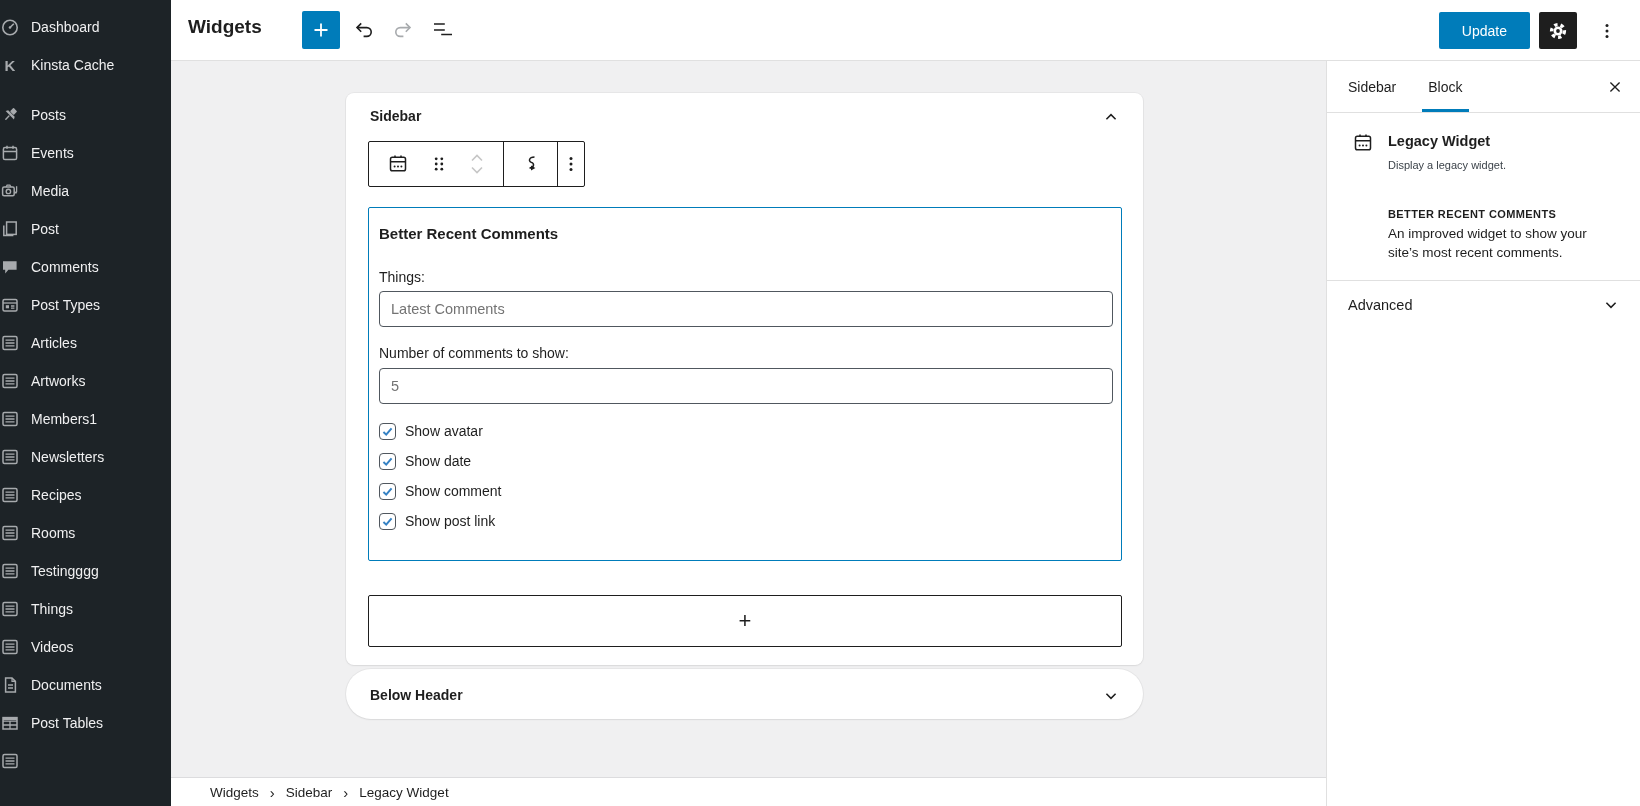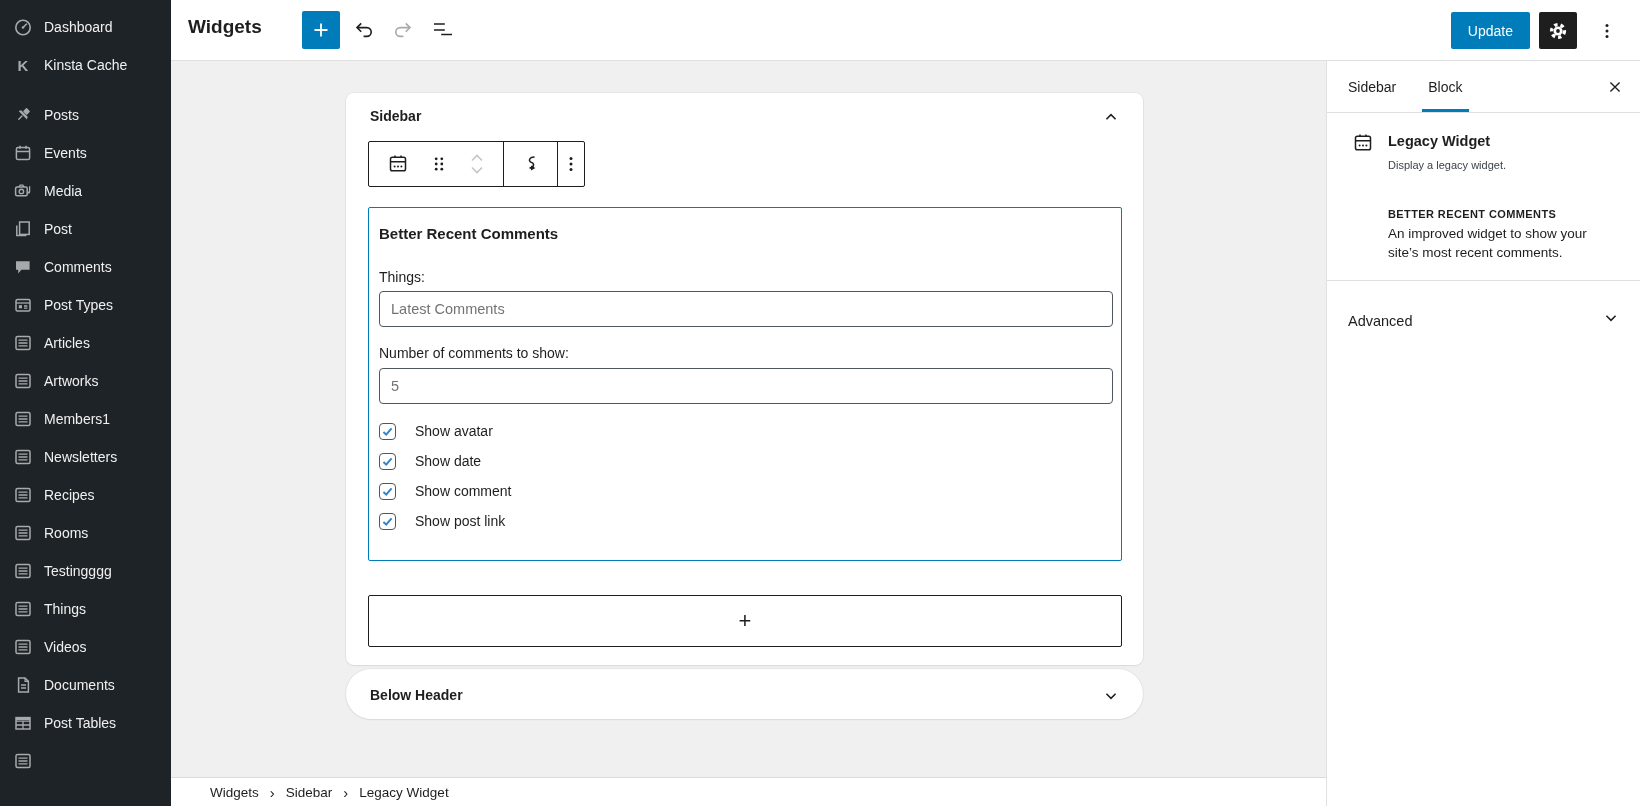--- a/index.html
+++ b/index.html
@@ -2,34 +2,34 @@
 <html><head>
 <meta charset="utf-8">
 <style>
   * { margin:0; padding:0; box-sizing:border-box; }
   html,body { width:1640px; height:806px; overflow:hidden; }
   body { font-family:"Liberation Sans", sans-serif; color:#1e1e1e; background:#fff; }
   .screen { position:relative; width:1640px; height:806px; overflow:hidden; }
 
   
   .admin-menu { position:absolute; left:0; top:0; width:171px; height:806px; background:#1d2327; padding-top:8px; overflow:hidden; z-index:5; }
-  .menu-item { display:flex; align-items:center; height:38px; padding-left:13px; gap:11px; cursor:pointer; }
+  .menu-item { display:flex; align-items:center; height:38px; gap:11px; cursor:pointer; }
   .menu-item .mi { width:20px; height:20px; flex:none; color:#a7aaad; display:flex; align-items:center; justify-content:center; }
   .menu-item .mi svg { width:20px; height:20px; display:block; }
   .mi-label { font-size:14px; color:#f0f0f1; white-space:nowrap; }
   .menu-sep { height:12px; }
   .kinsta-k { font-weight:700; font-size:15px; color:#a7aaad; }
 
   
   .topbar { position:absolute; left:171px; top:0; width:1469px; height:61px; background:#fff; border-bottom:1px solid #e0e0e0; z-index:4; }
   .tb-title { position:absolute; left:17px; top:16px; font-size:19px; font-weight:700; color:#1e1e1e; }
   .add-btn { position:absolute; left:131px; top:11px; width:38px; height:38px; background:#007cba; border-radius:2px; display:flex; align-items:center; justify-content:center; cursor:pointer; }
   .tb-icon-btn { position:absolute; top:11px; width:38px; height:38px; display:flex; align-items:center; justify-content:center; cursor:pointer; }
   .tb-icon-btn svg { width:24px; height:24px; }
-  .update-btn { position:absolute; top:12px; right:110px; height:37px; padding:0 17px; background:#007cba; color:#fff; border:none; border-radius:2px; font-size:14px; font-family:inherit; display:flex; align-items:center; cursor:pointer; }
+  .update-btn { position:absolute; top:12px; right:110px; height:37px; padding:0 23px; background:#007cba; color:#fff; border:none; border-radius:2px; font-size:14px; font-family:inherit; display:flex; align-items:center; cursor:pointer; }
   .gear-btn { position:absolute; top:12px; right:63px; width:38px; height:37px; background:#1e1e1e; border-radius:2px; display:flex; align-items:center; justify-content:center; cursor:pointer; }
   .kebab-btn { position:absolute; top:12px; right:14px; width:38px; height:37px; display:flex; align-items:center; justify-content:center; cursor:pointer; }
 
   
   .canvas { position:absolute; left:171px; top:61px; width:1155px; height:716px; background:#f0f0f1; }
   .card { position:absolute; left:175px; width:797px; background:#fff; border-radius:8px; box-shadow:0 0 0 1px rgba(0,0,0,0.04), 0 1px 2px rgba(0,0,0,0.06); }
   .card-sidebar { top:32px; height:572px; }
   .card-below { top:608px; height:50px;border-radius:27px; }
   .card-title { position:absolute; left:24px; font-size:14px; font-weight:600; color:#1e1e1e; }
   .chev-btn { position:absolute; right:16px; width:32px; height:32px; display:flex; align-items:center; justify-content:center; cursor:pointer; }
@@ -45,41 +45,41 @@
   .tool-btn { display:flex; align-items:center; justify-content:center; cursor:pointer; }
   .tool-btn svg { width:24px; height:24px; display:block; }
   .mover { display:flex; flex-direction:column; align-items:center; }
   .mover svg { width:18px; height:13px; display:block; }
 
   
   .legacy-block { position:absolute; left:22px; top:114px; width:754px; height:354px; background:#fff; border:1.5px solid #007cba; border-radius:2px; }
   .lb-heading { position:absolute; left:10px; top:17px; font-size:15px; font-weight:700; color:#1e1e1e; }
   .lb-label { position:absolute; left:10px; font-size:14px; color:#1e1e1e; }
   .lb-input { position:absolute; left:10px; width:734px; height:36px; border:1px solid #50575e; border-radius:4px; background:#fff; font-family:inherit; font-size:14.5px; color:#737373; padding:0 11px; }
-  .cb-row { position:absolute; left:10px; height:20px; display:flex; align-items:center; gap:19px; }
+  .cb-row { position:absolute; left:10px; height:20px; display:flex; align-items:center; gap:9px; }
   .cb-box { width:17px; height:17px; border:1.2px solid #50575e; border-radius:4px; background:#fff; display:flex; align-items:center; justify-content:center; cursor:pointer; }
   .cb-box svg { width:13px; height:13px; display:block; }
   .cb-label { font-size:14px; color:#1e1e1e; }
 
   .appender { position:absolute; left:22px; top:502px; width:754px; height:52px; background:#fff; border:1px solid #1e1e1e; border-radius:2px; display:flex; align-items:center; justify-content:center; font-size:22px; color:#1e1e1e; cursor:pointer; }
 
   
   .inspector { position:absolute; left:1326px; top:61px; width:314px; height:745px; background:#fff; border-left:1px solid #e0e0e0; z-index:3; }
   .insp-tabs { position:relative; height:52px; border-bottom:1px solid #e0e0e0; display:flex; align-items:stretch; padding-left:5px; }
   .insp-tab { padding:0 16px; display:flex; align-items:center; font-size:14px; font-weight:500; color:#1e1e1e; position:relative; cursor:pointer; }
   .insp-tab.active::after { content:""; position:absolute; left:10px; right:10px; bottom:0; height:3px; background:#007cba; }
   .insp-close { position:absolute; right:12px; top:13px; width:26px; height:26px; display:flex; align-items:center; justify-content:center; cursor:pointer; }
   .insp-close svg { width:20px; height:20px; }
   .bc-icon { position:absolute; left:24px; top:70px; width:24px; height:24px; color:#1e1e1e; }
   .bc-icon svg { width:24px; height:24px; }
   .bc-title { position:absolute; left:61px; top:72px; font-size:14.5px; font-weight:600; color:#1e1e1e; }
   .bc-desc { position:absolute; left:61px; top:98px; font-size:11px; color:#3c434a; }
   .meta-name { position:absolute; left:61px; top:147px; font-size:11px; font-weight:700; letter-spacing:0.4px; color:#1e1e1e; }
   .meta-desc { position:absolute; left:61px; top:163px; width:232px; font-size:13.5px; line-height:19px; color:#1e1e1e; }
-  .insp-advanced { position:absolute; left:0; right:0; top:219px; height:49px; border-top:1px solid #e0e0e0; display:flex; align-items:flex-end; justify-content:space-between; padding:0 18px 0 21px; cursor:pointer; }
+  .insp-advanced { position:absolute; left:0; right:0; top:219px; height:49px; border-top:1px solid #e0e0e0; display:flex; align-items:center; justify-content:space-between; padding:0 18px 0 21px; cursor:pointer; }
   .adv-label { font-size:14.5px; font-weight:500; color:#1e1e1e; }
 
   
   .footer { position:absolute; left:171px; top:777px; width:1155px; height:29px; background:#fff; border-top:1px solid #dcdcde; display:flex; align-items:center; padding-left:39px; font-size:13.5px; color:#1e1e1e; }
   .crumb { cursor:pointer; }
   .crumb-sep { margin:0 11px; font-size:15px; color:#1e1e1e; }
 </style>
 </head>
 <body>
 

